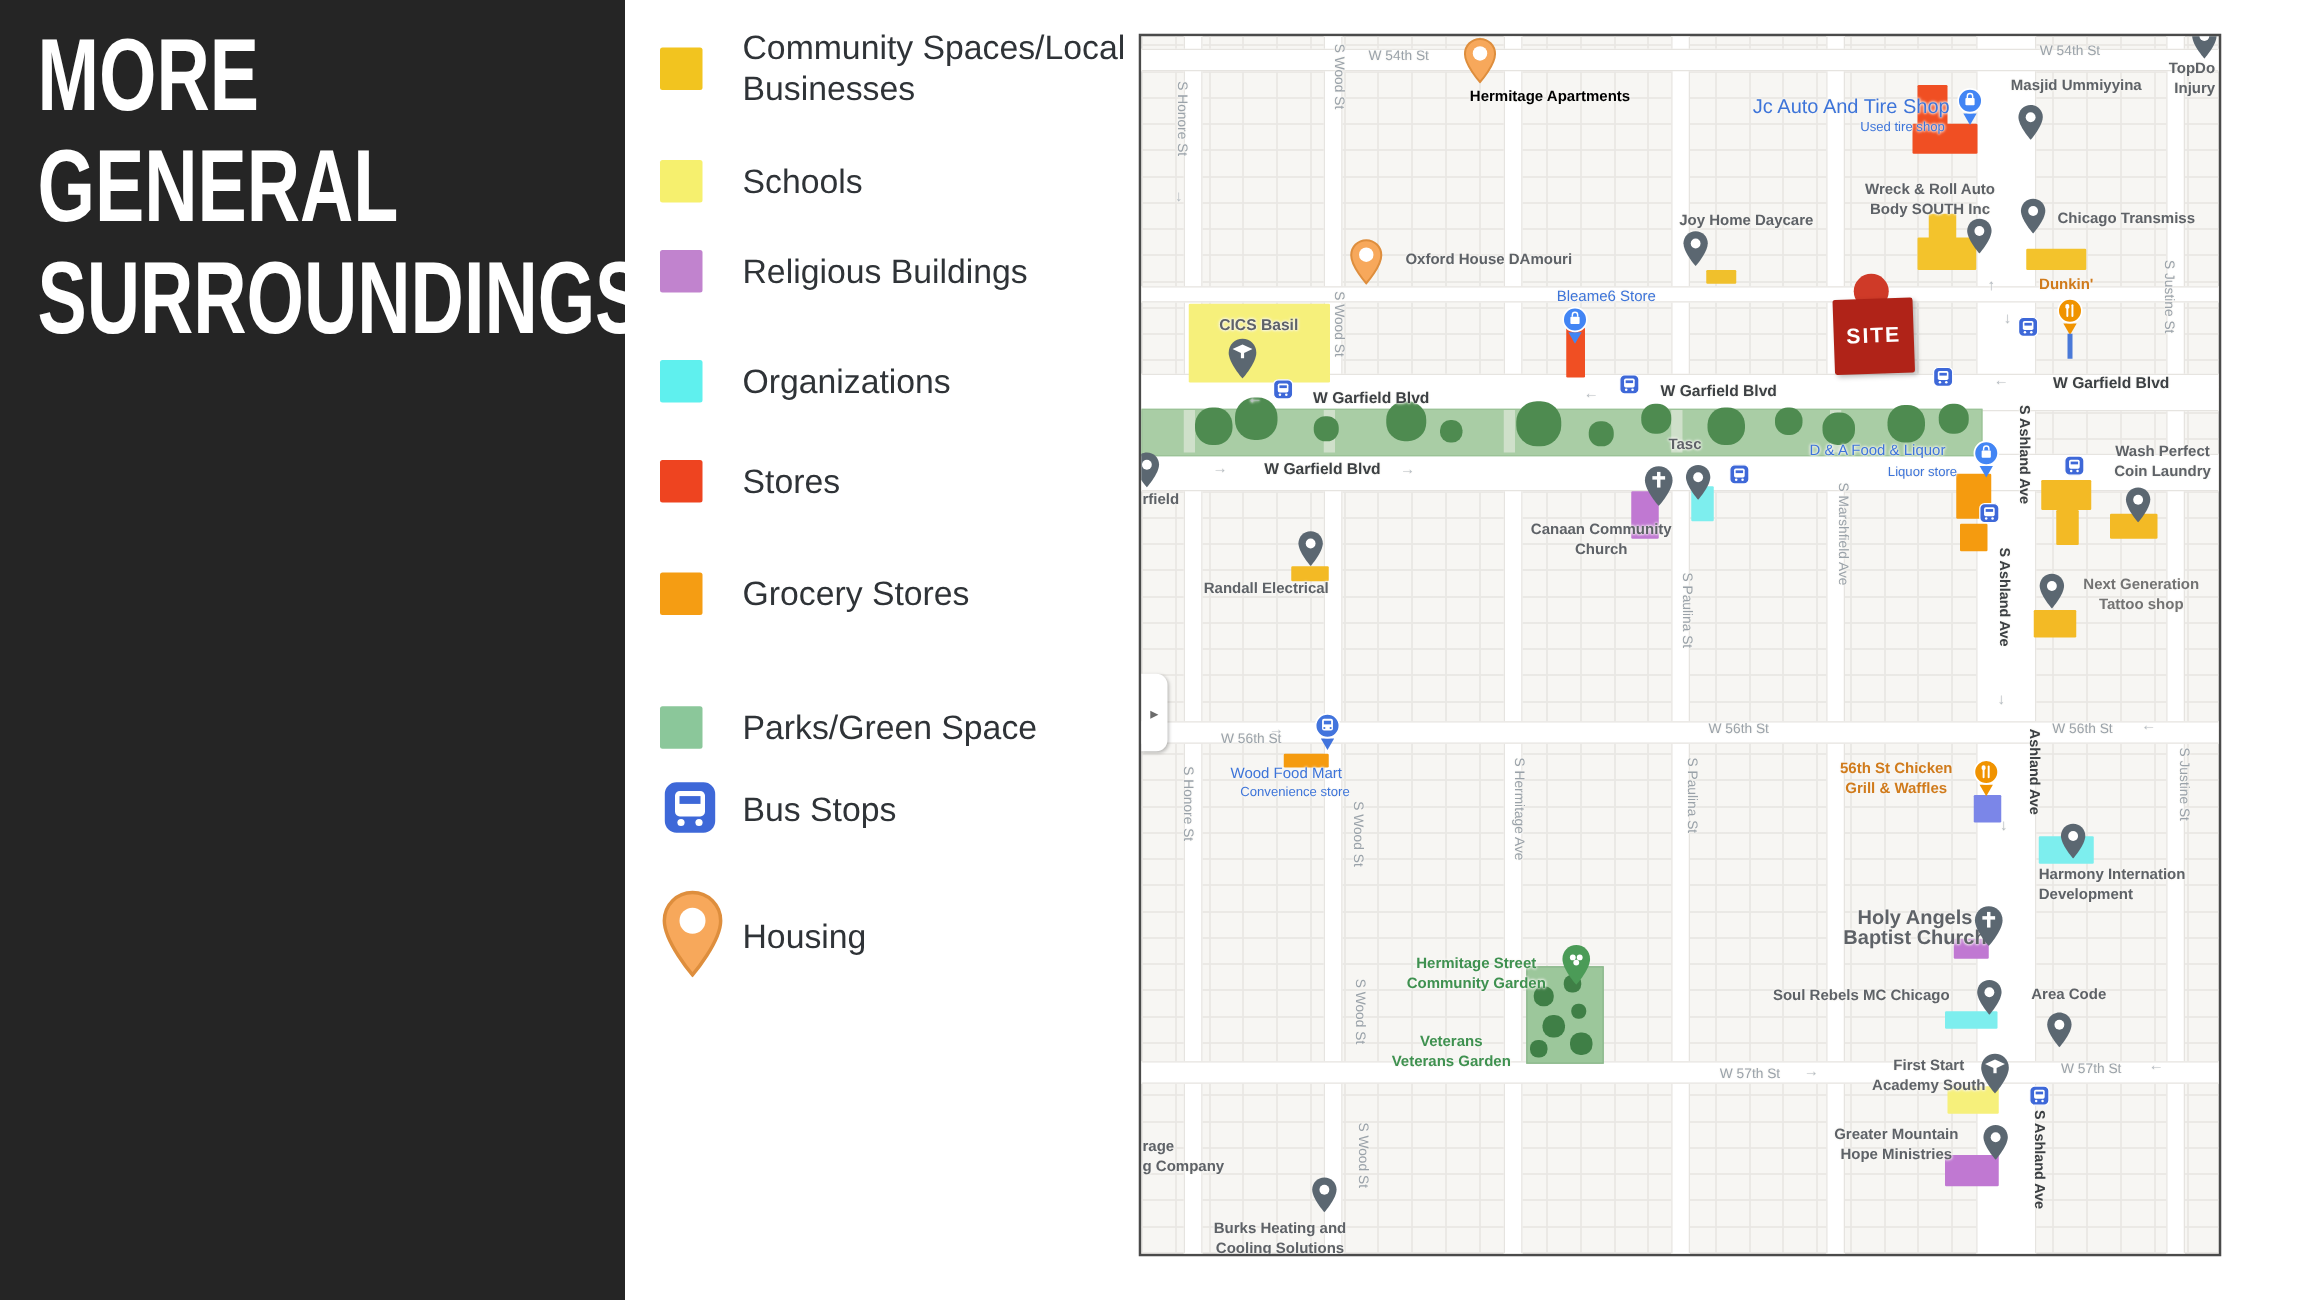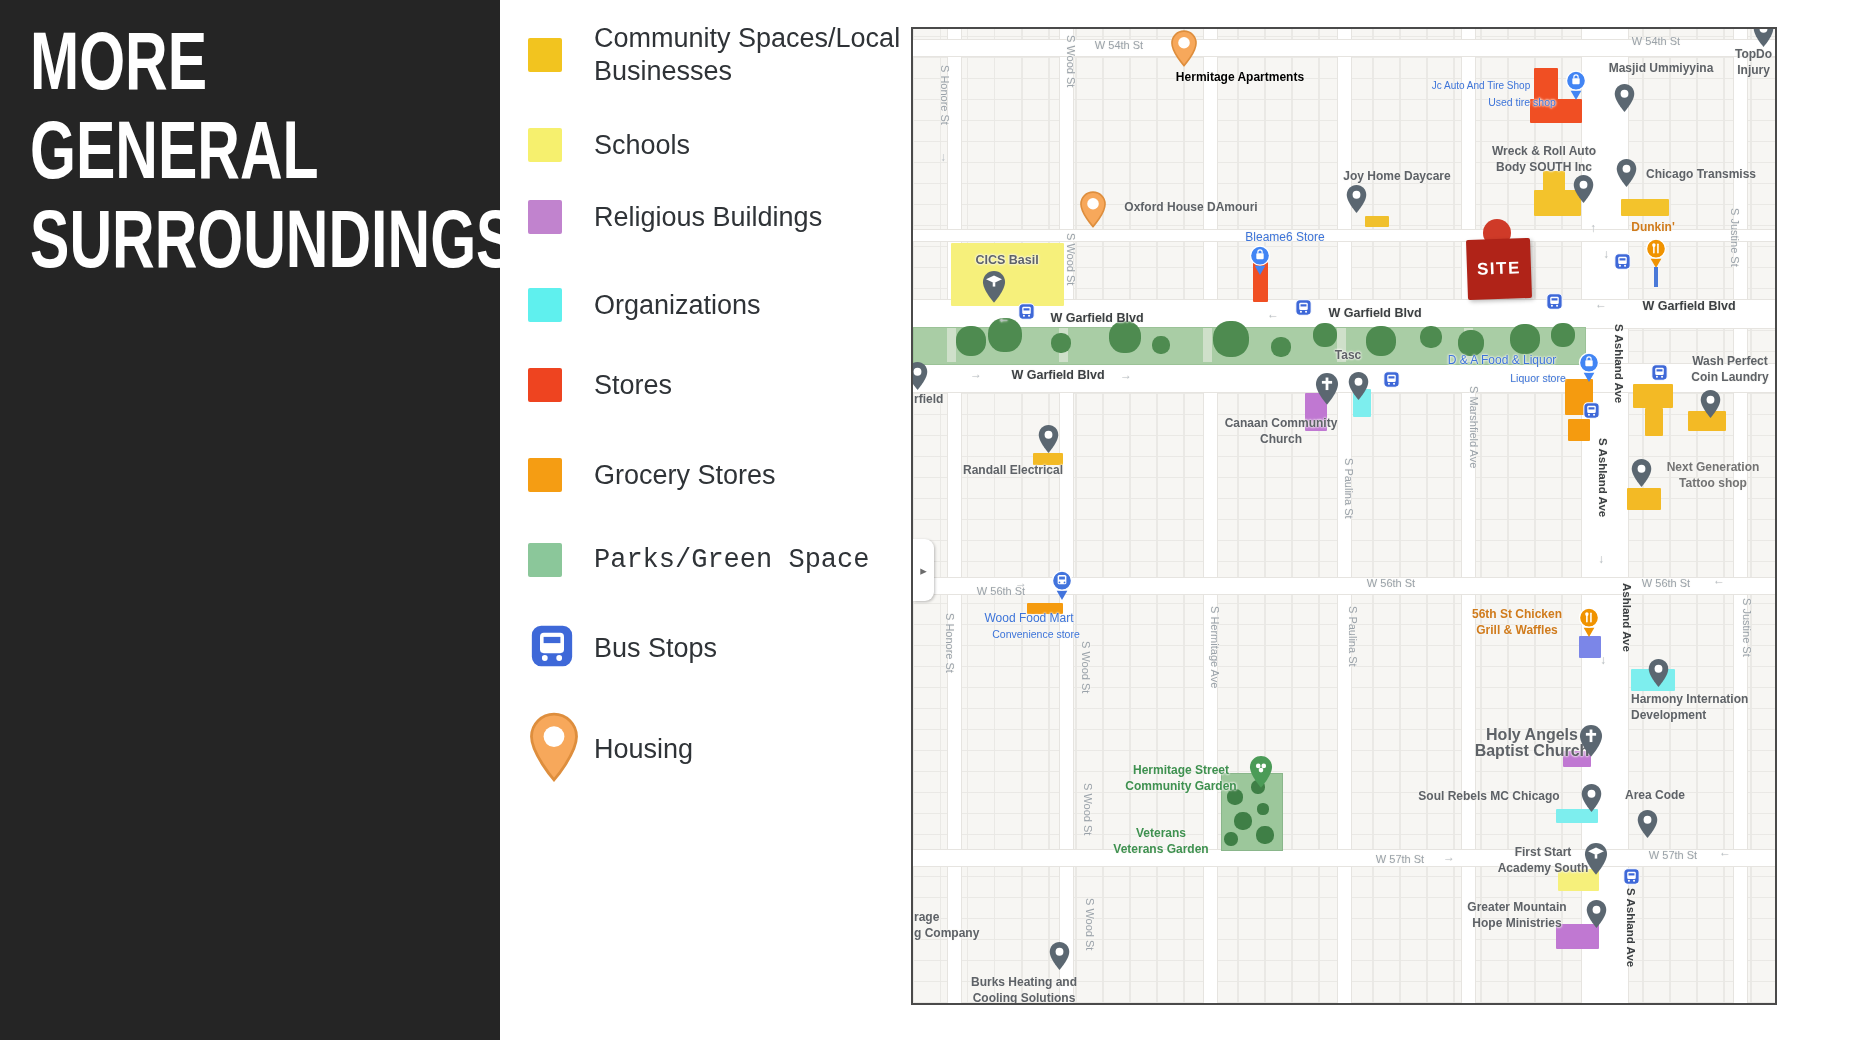--- a/index.html
+++ b/index.html
@@ -83,21 +83,21 @@
         <div class="swatch" style="background: rgb(238, 68, 32);"></div>
       </div>
       <div class="legend-label">Stores</div>
     </div>
     <div class="legend-item" style="top: 458px;">
       <div class="legend-icon-col">
         <div class="swatch" style="background: rgb(245, 157, 19);"></div>
       </div>
       <div class="legend-label">Grocery Stores</div>
     </div>
-    <div class="legend-item" style="top: 543px; font-family: Liberation Mono, monospace;">
+    <div class="legend-item" style="top: 565px;">
       <div class="legend-icon-col">
         <div class="swatch" style="background: rgb(139, 199, 154);"></div>
       </div>
       <div class="legend-label">Parks/Green Space</div>
     </div>
     <div class="legend-item" style="top: 622px;">
       <div class="legend-icon-col">
         <div><svg width="48" height="48" viewBox="0 0 20 20">
             <rect x="1" y="1" width="18" height="18" rx="4.5" fill="#3e68d8" stroke="#fff" stroke-width="1.2"></rect>
             <rect x="5" y="4.5" width="10" height="8.5" rx="1.6" fill="#fff"></rect>
@@ -233,25 +233,25 @@
     <div class="map-label vert" style="font-size: 11.5px; color: rgb(60, 64, 67); font-weight: 700; left: 708px; top: 554px;">Ashland Ave</div>
     <div class="map-label vert" style="font-size: 11.5px; color: rgb(60, 64, 67); font-weight: 700; left: 712px; top: 859px;">S Ashland Ave</div>
     <div class="map-label vert" style="font-size: 11px; color: rgb(154, 162, 169); left: 816px; top: 179px;">S Justine St</div>
     <div class="map-label vert" style="font-size: 11px; color: rgb(154, 162, 169); left: 828px; top: 569px;">S Justine St</div>
     <div class="map-label" style="font-size: 12px; color: #000000; font-weight: 700; top: 40px; left: 327px; transform: translateX(-50%);">
       <div>Hermitage Apartments</div>
     </div>
     <div class="map-label" style="font-size: 12px; color: rgb(94, 98, 103); font-weight: 700; top: 31px; left: 748px; transform: translateX(-50%);">
       <div>Masjid Ummiyyina</div>
     </div>
-    <div class="map-label" style="font-size: 12px; color: rgb(94, 98, 103); font-weight: 700; top: 17px; left: 822px; text-align: center;">
+    <div class="map-label" style="font-size: 12px; color: rgb(94, 98, 103); font-weight: 700; top: 17px; left: 822px; text-align: right;">
       <div>TopDo</div>
       <div>Injury</div>
     </div>
-    <div class="map-label" style="font-size: 10px; color: rgb(61, 116, 217); top: 49px; left: 568px; transform: translateX(-50%);">
+    <div class="map-label" style="font-size: 16px; color: rgb(61, 116, 217); top: 49px; left: 568px; transform: translateX(-50%);">
       <div>Jc Auto And Tire Shop</div>
     </div>
     <div class="map-label" style="font-size: 10.5px; color: rgb(61, 116, 217); top: 65px; left: 609px; transform: translateX(-50%);">
       <div>Used tire shop</div>
     </div>
     <div class="map-label" style="font-size: 12px; color: rgb(94, 98, 103); font-weight: 700; top: 114px; left: 631px; transform: translateX(-50%);">
       <div>Wreck &amp; Roll Auto</div>
       <div>Body SOUTH Inc</div>
     </div>
     <div class="map-label" style="font-size: 12px; color: rgb(94, 98, 103); font-weight: 700; top: 139px; left: 484px; transform: translateX(-50%);">

